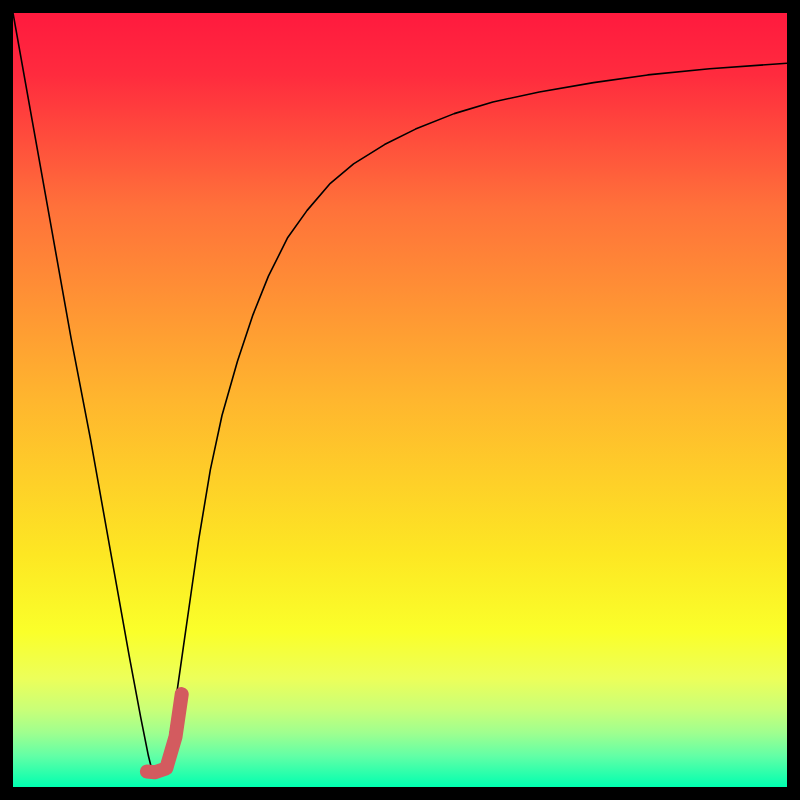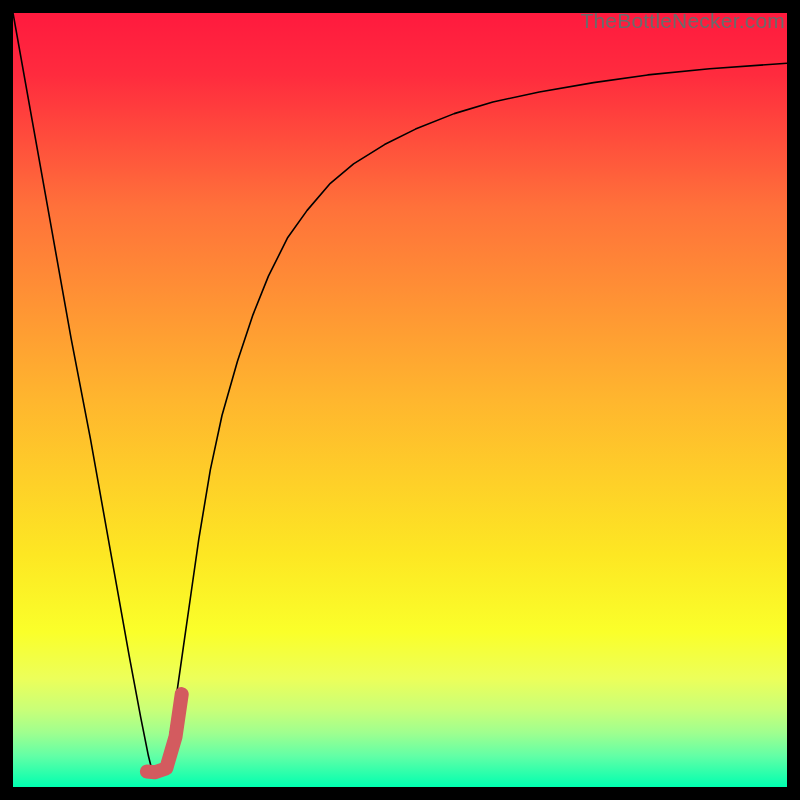--- a/index.html
+++ b/index.html
@@ -46,14 +46,13 @@
           <stop offset="90%" stop-color="#c9ff78"></stop>
           <stop offset="93%" stop-color="#9fff8f"></stop>
           <stop offset="96%" stop-color="#62ffa6"></stop>
           <stop offset="100%" stop-color="#00ffb0"></stop>
         </linearGradient>
     </defs>
     <rect x="0" y="0" width="774" height="774" fill="url(#bg-grad)"></rect>
     <path id="curve-path" fill="none" d="M0.00 0.00 L19.35 108.36 L38.70 216.72 L58.05 325.08 L77.40 425.70 L96.75 534.06 L116.10 642.42 L127.71 704.34 L135.45 743.04 L139.32 758.52 L147.06 754.65 L154.80 735.30 L162.54 688.86 L170.28 634.68 L178.02 580.50 L185.76 526.32 L197.37 456.66 L208.98 402.48 L224.46 348.30 L239.94 301.86 L255.42 263.16 L274.77 224.46 L294.12 197.37 L317.34 170.28 L340.56 150.93 L371.52 131.58 L402.48 116.10 L441.18 100.62 L479.88 89.01 L526.32 78.95 L580.50 69.66 L634.68 61.92 L696.60 55.73 L774.00 50.31 " stroke="#000000" stroke-width="1.6" stroke-linejoin="round"></path>
     <path id="marker-path" fill="none" d="M133.90 758.52 L141.64 759.29 L153.25 755.42 L162.54 723.69 L168.73 681.12 " stroke="#d35b5f" stroke-width="14" stroke-linecap="round" stroke-linejoin="round"></path>
   </svg>
-  <div class="watermark">TheBottleNecker.com</div>
 </div>
 
 </body></html>

